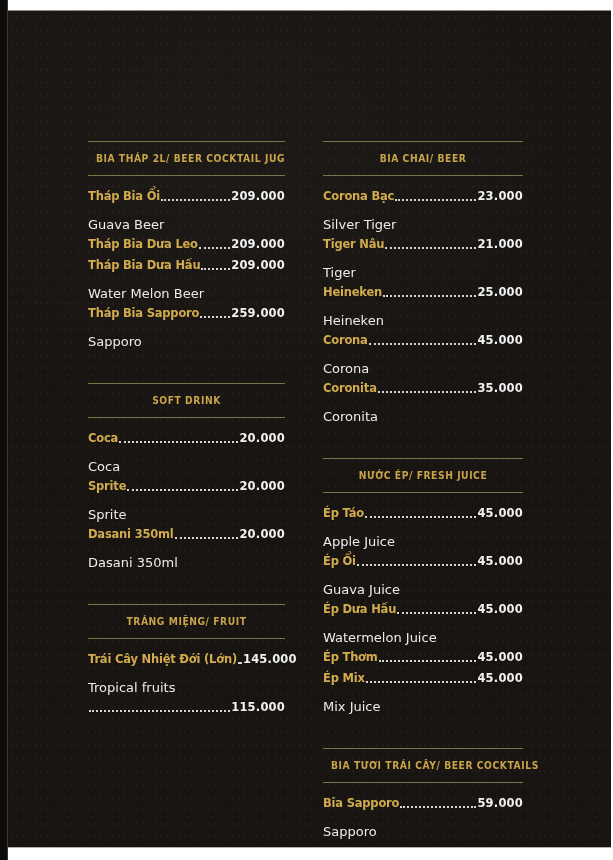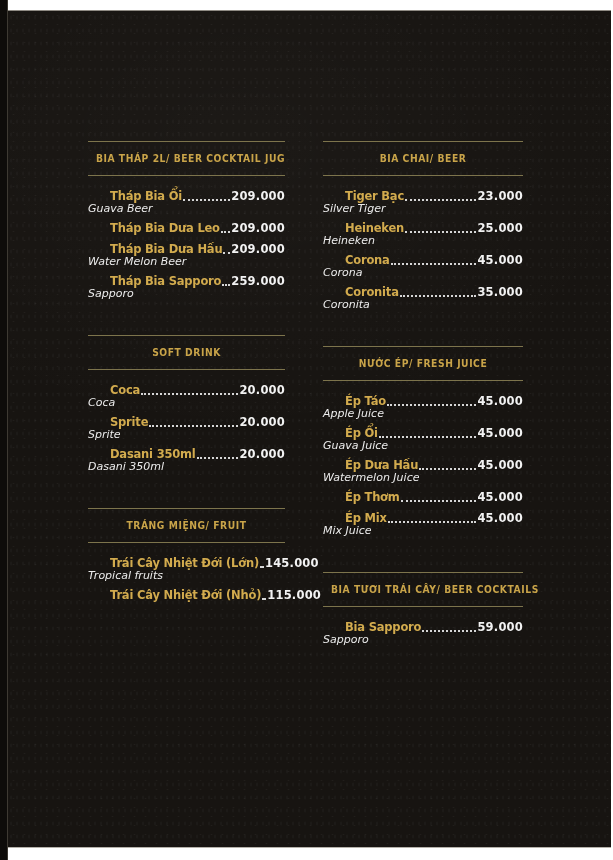--- a/index.html
+++ b/index.html
@@ -50,21 +50,21 @@
     font-weight:bold;
     font-size:10px;
     line-height:14px;
     letter-spacing:0.6px;
     white-space:nowrap;
     overflow:visible;
     transform:scaleX(0.92);
   }
   .item{margin-top:7px;}
   .items .item:first-child{margin-top:13px;}
-  .item-line{display:flex;align-items:flex-end;line-height:14px;margin-left:22px;}
+  .item-line{display:flex;align-items:flex-end;line-height:14px;}
   .item-name{
     color:var(--item-gold);
     font-weight:bold;
     font-size:11.5px;
     letter-spacing:-0.2px;
     white-space:nowrap;
   }
   .leader{
     flex:1;min-width:4px;
     border-bottom:2px dotted #d6d6d6;
@@ -73,24 +73,23 @@
   .price{
     color:var(--text-white);
     font-weight:bold;
     font-size:11.5px;
     letter-spacing:0.2px;
     white-space:nowrap;
     text-align:right;
   }
   .item-sub{
     color:#ececec;
-    font-style:italic;
-    font-size:11px;
+    font-size:13px;
     line-height:11px;
-    margin-top:0;
+    margin-top:16px;
     white-space:nowrap;
   }
 </style>
 </head>
 <body>
 
 <div class="page">
   <div class="card">
     <div class="columns">
       <div class="column column-left">
@@ -179,43 +178,50 @@
     <div class="item-line">
       <span class="item-name">Trái Cây Nhiệt Đới (Lớn)</span>
       <span class="leader"></span>
       <span class="price">145.000</span>
     </div>
     <div class="item-sub">Tropical fruits</div>
   </div>
 
   <div class="item">
     <div class="item-line">
-      <span class="item-name">Trái Cây Nhiệt Đới (Nhỏ)</span>
       <span class="leader"></span>
       <span class="price">115.000</span>
     </div>
   </div>
 </div>
   </section>
 </div>
       <div class="column column-right">
   <section class="section">
     <div class="rule"></div>
     <h2 class="section-title">BIA CHAI/ BEER</h2>
     <div class="rule"></div>
     <div class="items">
   <div class="item">
     <div class="item-line">
-      <span class="item-name">Tiger Bạc</span>
+      <span class="item-name">Corona Bạc</span>
       <span class="leader"></span>
       <span class="price">23.000</span>
     </div>
     <div class="item-sub">Silver Tiger</div>
   </div>
 
+  <div class="item">
+    <div class="item-line">
+      <span class="item-name">Tiger Nâu</span>
+      <span class="leader"></span>
+      <span class="price">21.000</span>
+    </div>
+    <div class="item-sub">Tiger</div>
+  </div>
 
   <div class="item">
     <div class="item-line">
       <span class="item-name">Heineken</span>
       <span class="leader"></span>
       <span class="price">25.000</span>
     </div>
     <div class="item-sub">Heineken</div>
   </div>
 

